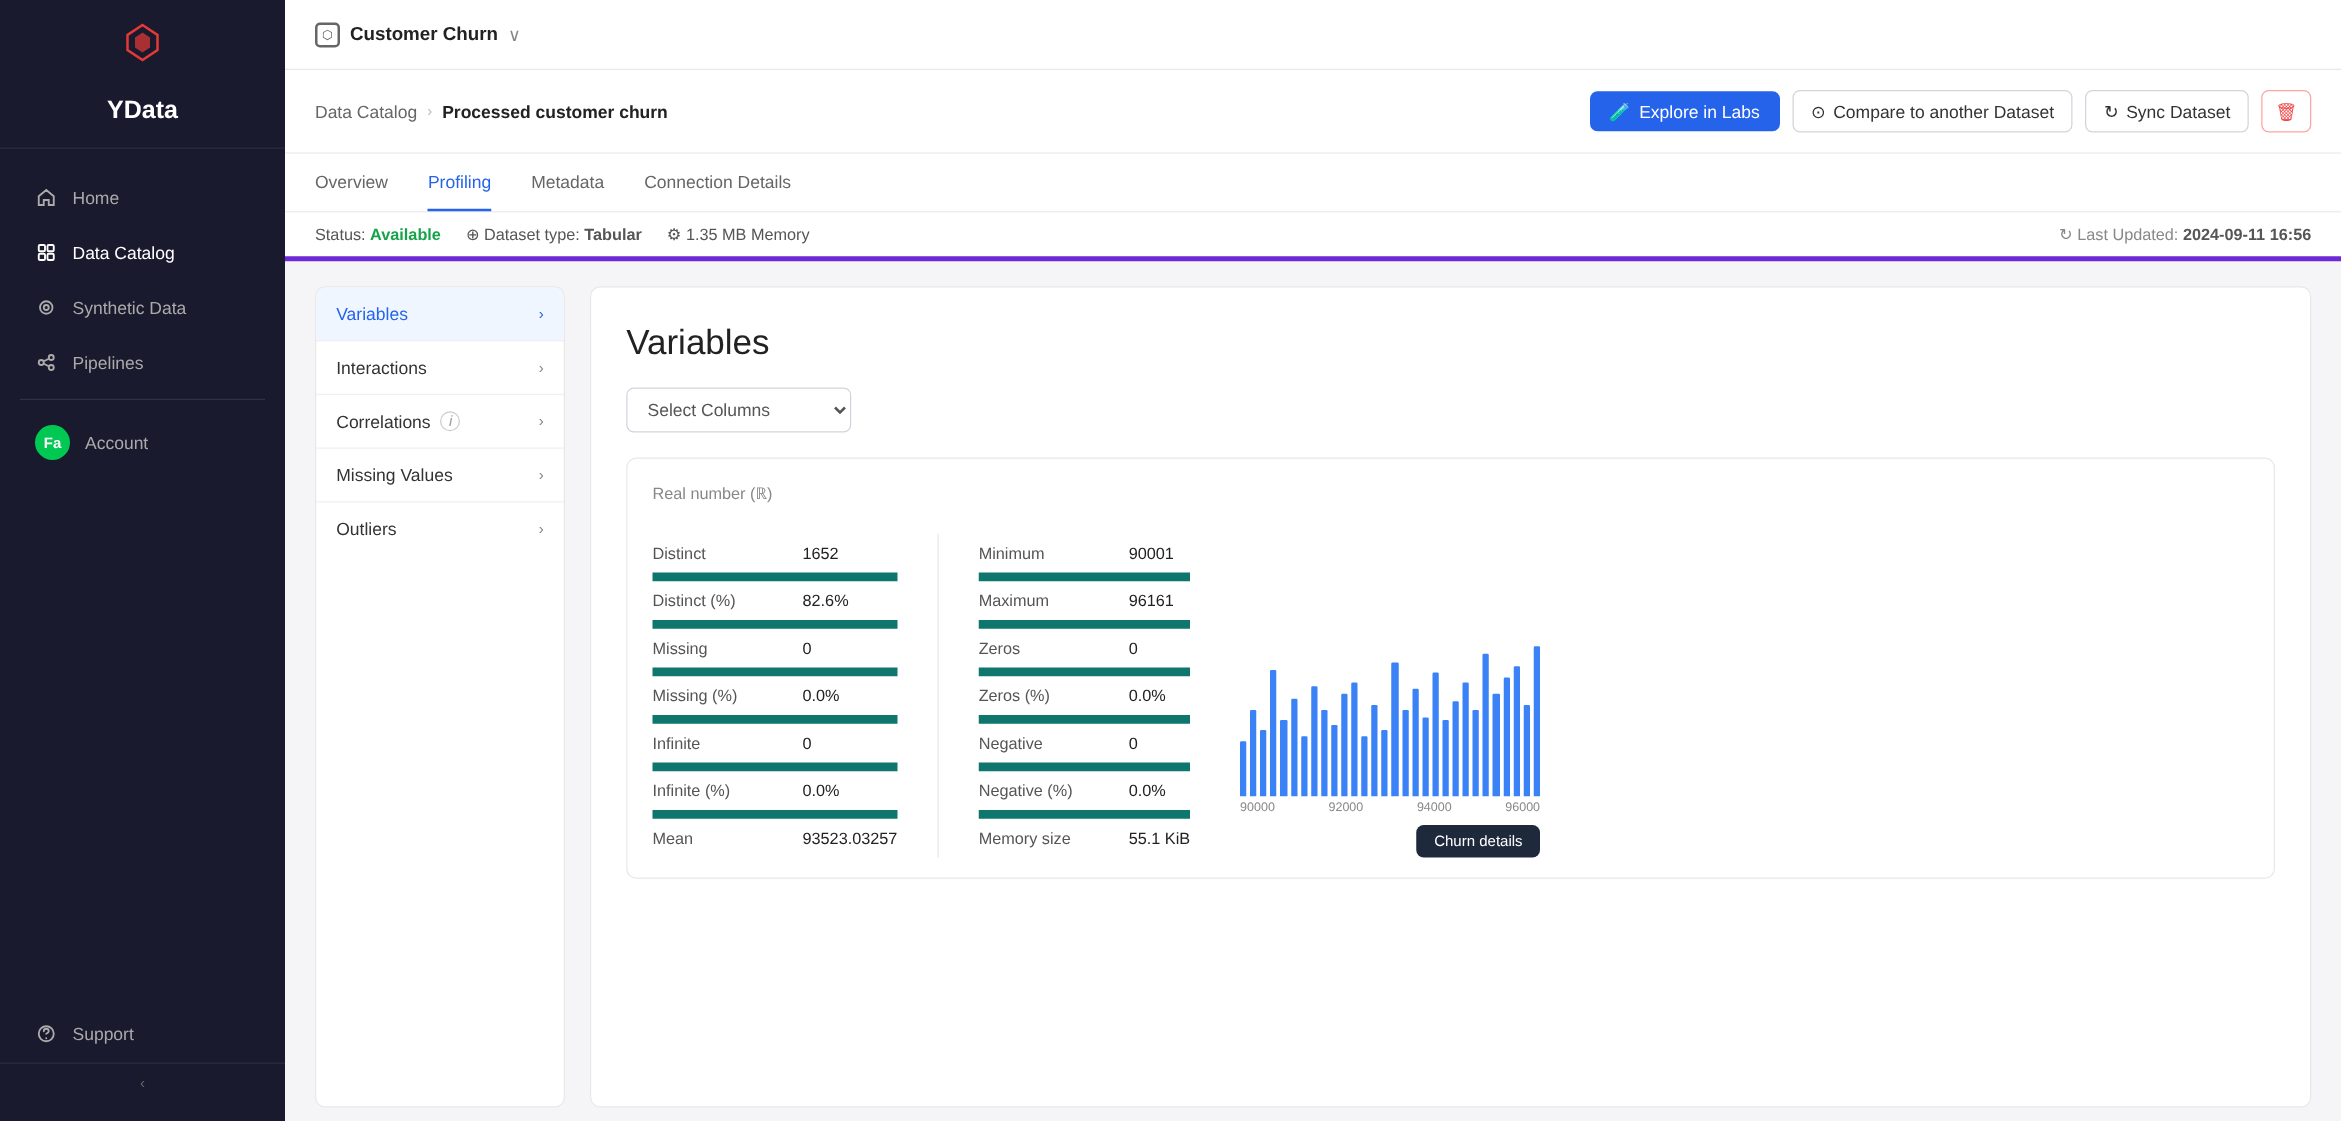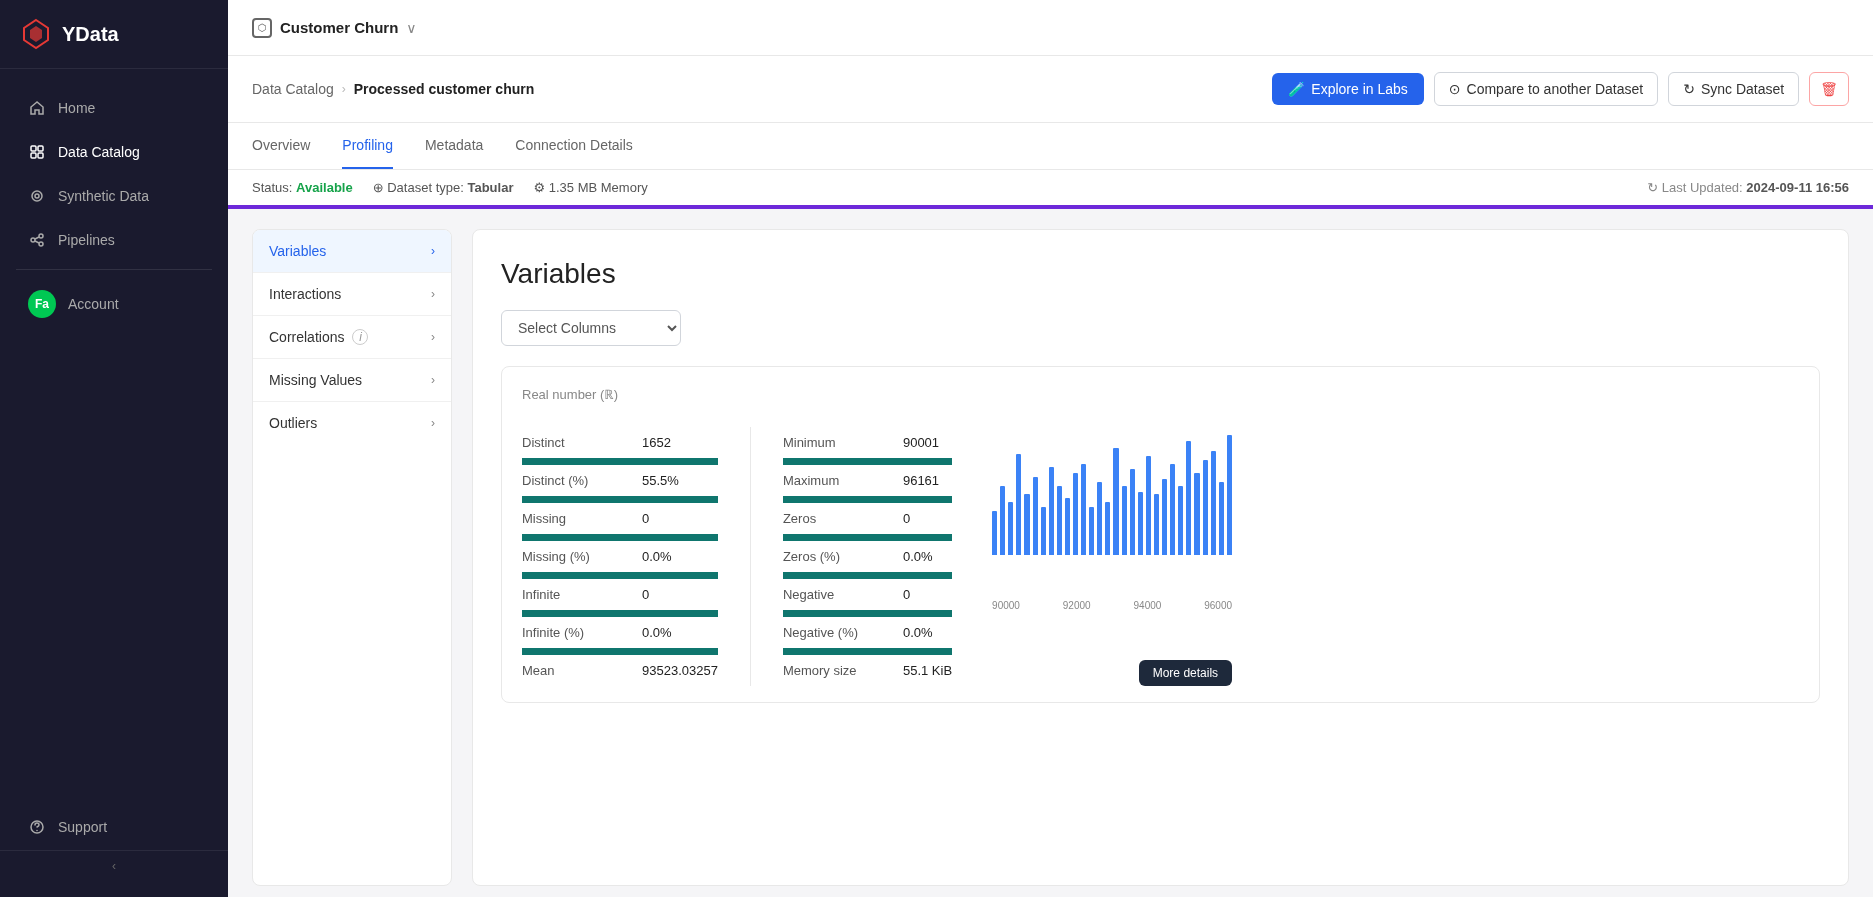--- a/index.html
+++ b/index.html
@@ -12,22 +12,23 @@
       background: #1a1a2e;
       display: flex;
       flex-direction: column;
       color: #ccc;
       height: 100vh;
     }
     .sidebar-logo {
       display: flex;
       align-items: center;
       padding: 18px 20px;
-      gap: 10px;
+      gap: 27px;
       border-bottom: 1px solid rgba(255,255,255,0.08);
+      flex-direction: column;
     }
     .logo-icon {
       width: 32px;
       height: 32px;
     }
     .sidebar-logo-text {
       color: #fff;
       font-size: 20px;
       font-weight: 600;
     }
@@ -377,21 +378,20 @@
     }
 
     
     .chart-area {
       width: 280px;
       padding: 16px 20px;
       display: flex;
       flex-direction: column;
       align-items: center;
       justify-content: flex-end;
-      gap: 41px;
     }
     .bar-chart {
       display: flex;
       align-items: flex-end;
       gap: 3px;
       height: 120px;
       width: 100%;
     }
     .bar {
       flex: 1;
@@ -602,21 +602,21 @@
           </div>
           <div class="variable-card-inner">
             <div class="variable-stats">
               <div class="stats-left" id="stats-left-container">
                   <div class="stat-row">
                     <span class="stat-label">Distinct</span>
                     <span class="stat-value">1652</span>
                   </div>
                   <div class="stat-row">
                     <span class="stat-label">Distinct (%)</span>
-                    <span class="stat-value">55.5%</span>
+                    <span class="stat-value">82.6%</span>
                   </div>
                   <div class="stat-row">
                     <span class="stat-label">Missing</span>
                     <span class="stat-value">0</span>
                   </div>
                   <div class="stat-row">
                     <span class="stat-label">Missing (%)</span>
                     <span class="stat-value">0.0%</span>
                   </div>
                   <div class="stat-row">
@@ -696,21 +696,21 @@
                   <div class="bar" style="height: 86.3158%;"></div>
                   <div class="bar" style="height: 61.0526%;"></div>
                   <div class="bar" style="height: 100%;"></div>
                 </div>
               <div class="chart-labels" id="chart-labels-container">
                   <span>90000</span>
                   <span>92000</span>
                   <span>94000</span>
                   <span>96000</span>
                 </div>
-              <button class="more-details-btn">More details</button>
+              <button class="more-details-btn">Churn details</button>
             </div>
           </div>
         </div>
       </div>
 
     </div>
   </div>
 </div>
 
 </body></html>

